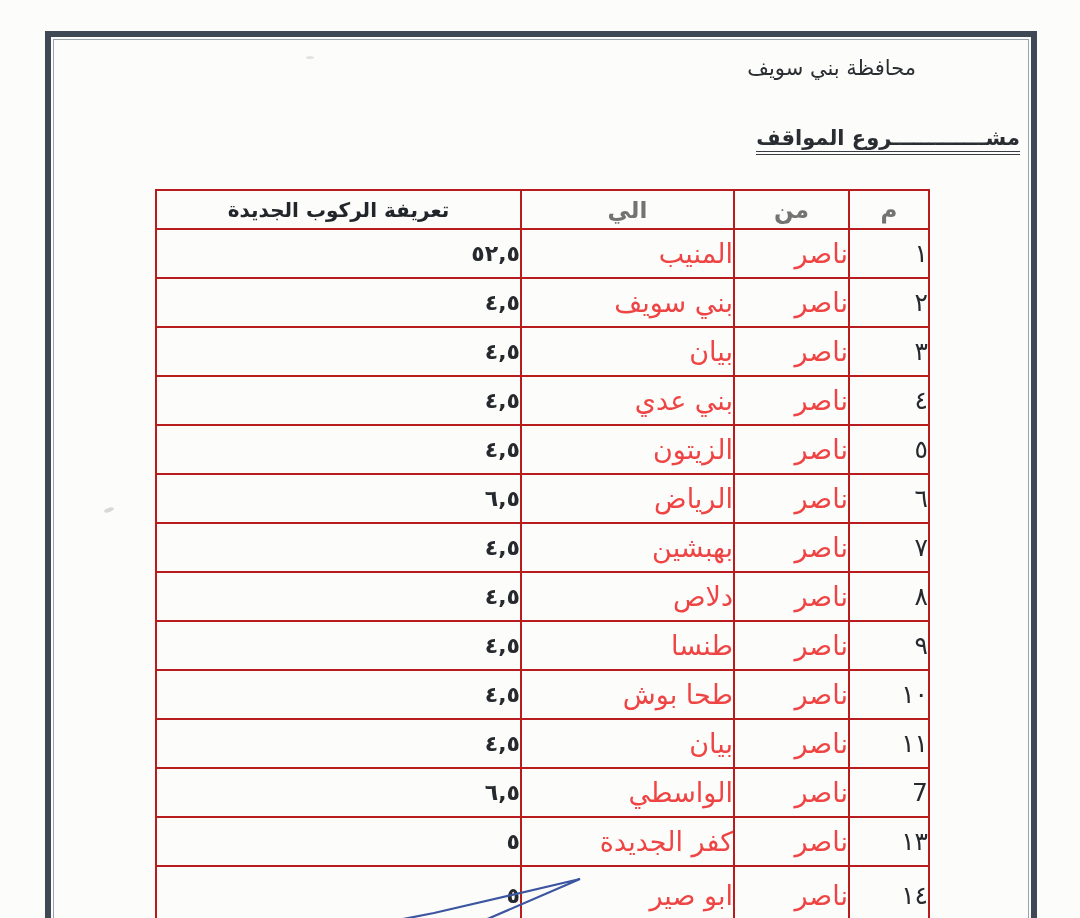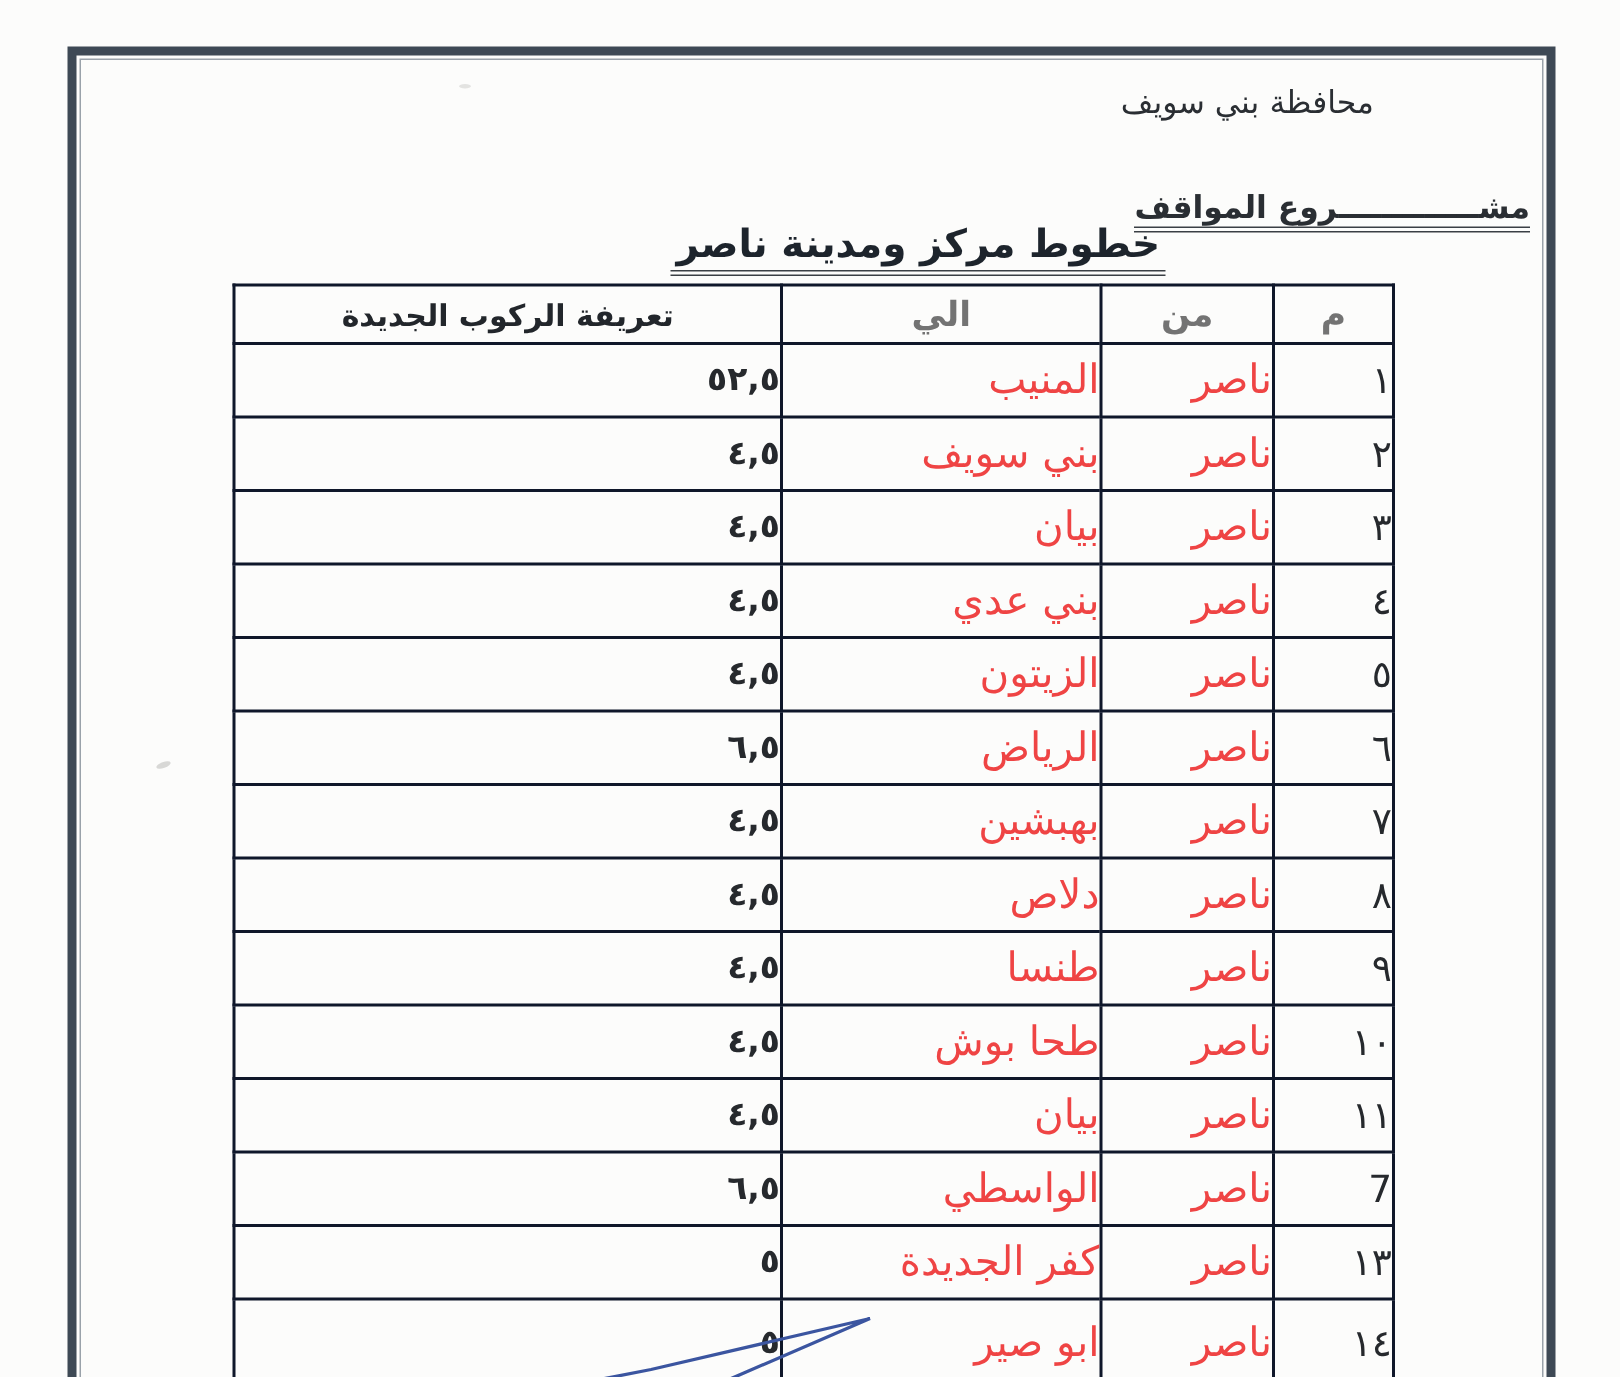--- a/index.html
+++ b/index.html
@@ -65,21 +65,21 @@
   table.fares {
     position: absolute;
     left: 155px; top: 189px;
     width: 773px;
     border-collapse: collapse;
     direction: rtl;
     table-layout: fixed;
     background: transparent;
   }
   table.fares th, table.fares td {
-    border: 2px solid #0f172a;
+    border: 2px solid #b91c1c;
     vertical-align: middle;
     padding: 0;
     overflow: hidden;
   }
   table.fares thead tr { height: 39px; }
   table.fares tbody tr { height: 49px; }
   table.fares tbody tr.last { height: 58px; }
   .col-no   { width: 80px;  }
   .col-from { width: 115px; }
   .col-to   { width: 213px; }
@@ -128,21 +128,20 @@
 
   <div class="frame">
     <div class="frame-inner"></div>
   </div>
 
   <div class="smudge1"></div>
   <div class="smudge2"></div>
 
   <div class="org1">محافظة بني سويف</div>
   <div class="org2">مشـــــــــــــروع المواقف</div>
-  <div class="doc-subtitle">خطوط مركز ومدينة ناصر</div>
 
   <table class="fares" dir="rtl">
     <colgroup>
       <col class="col-no">
         <col class="col-from">
         <col class="col-to">
         <col class="col-fare">
     </colgroup>
     <thead>
       <tr>

